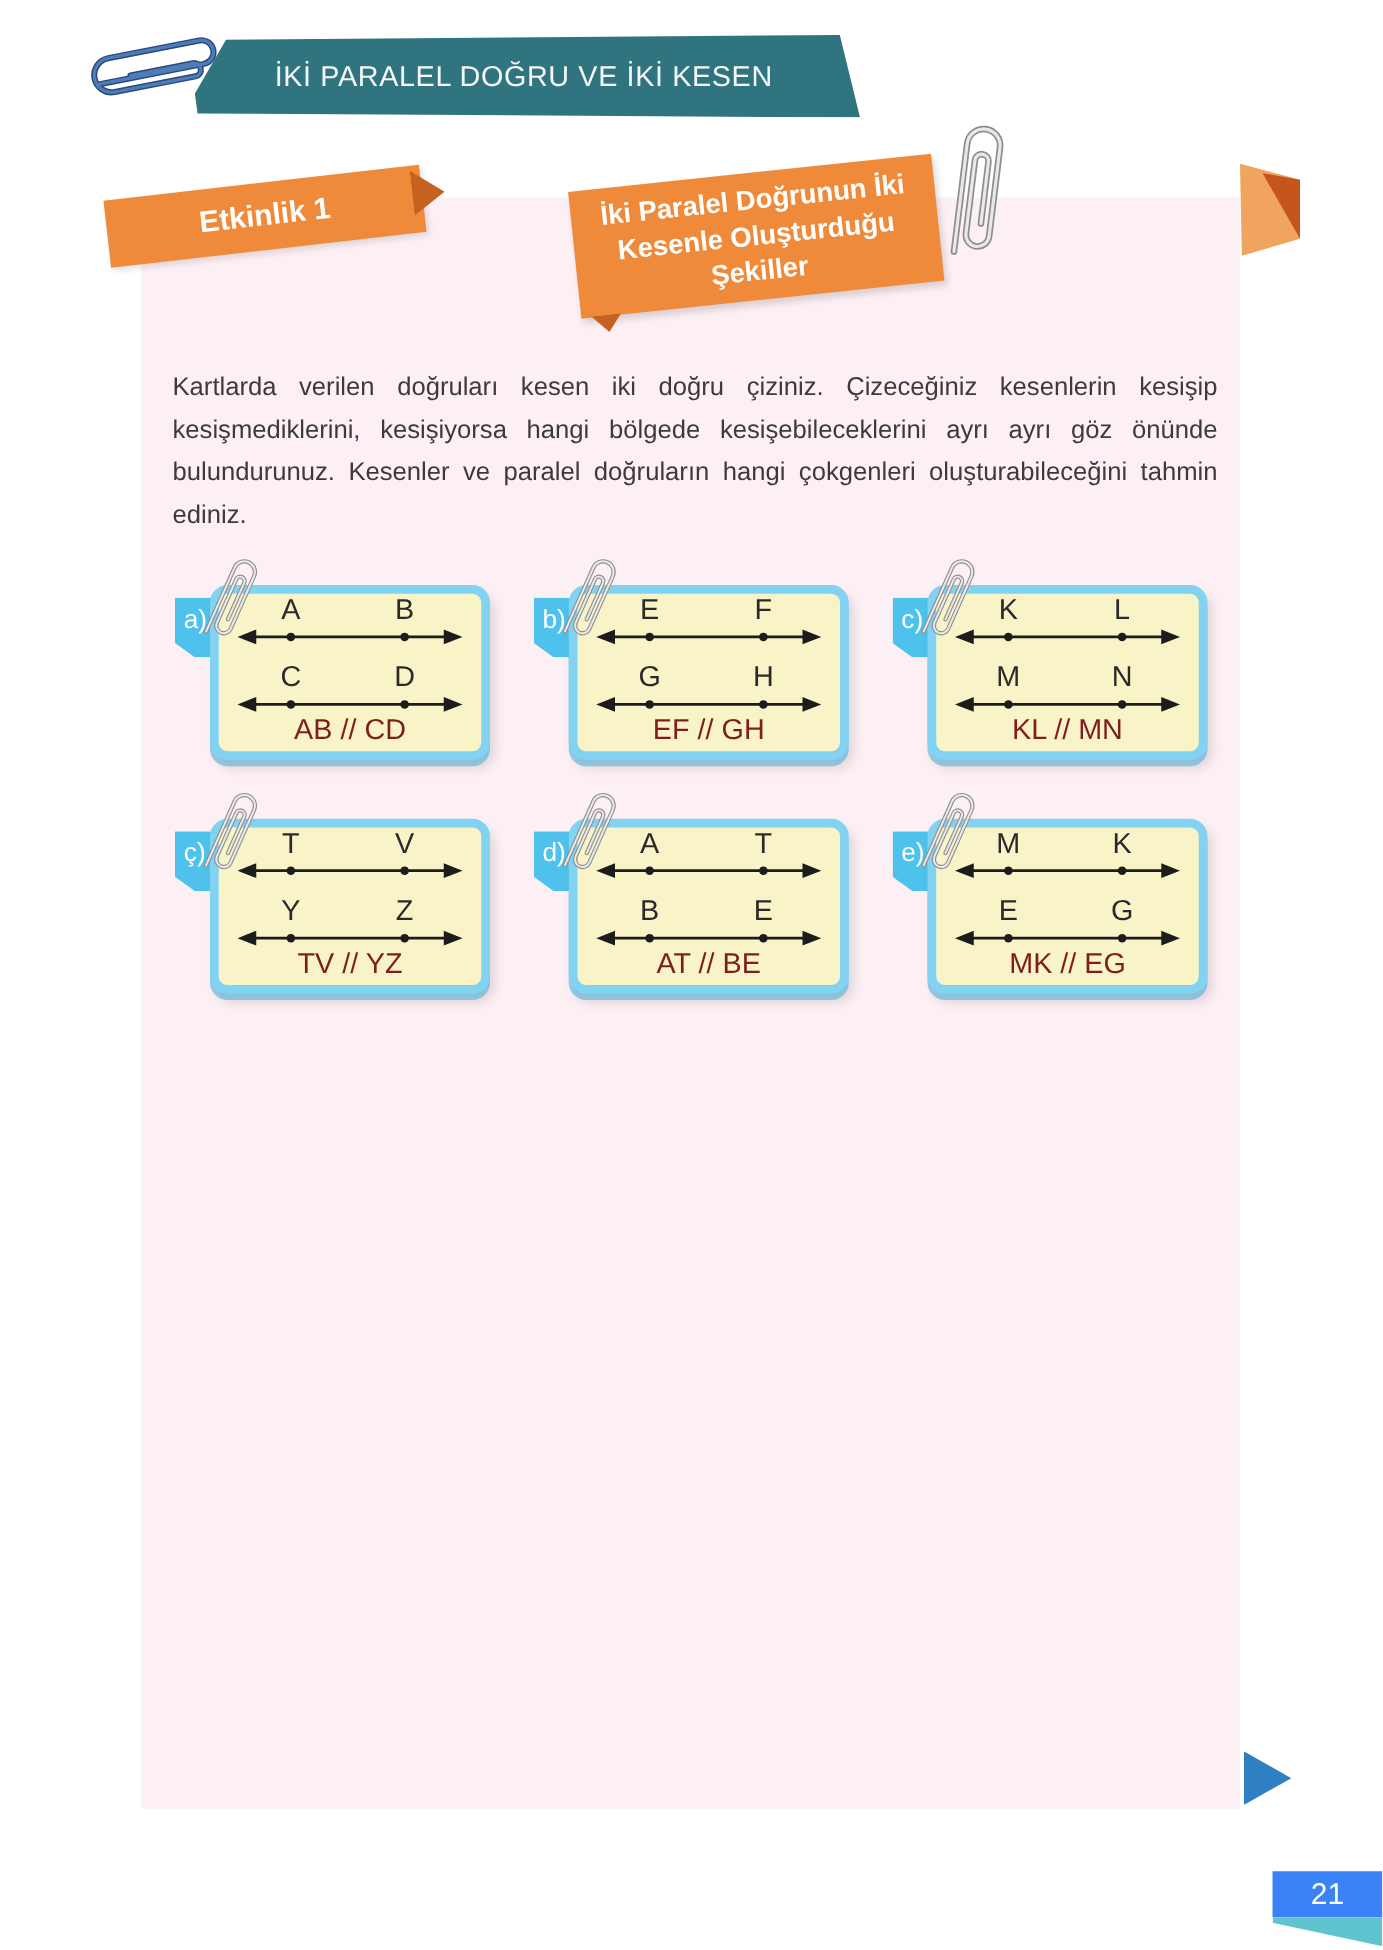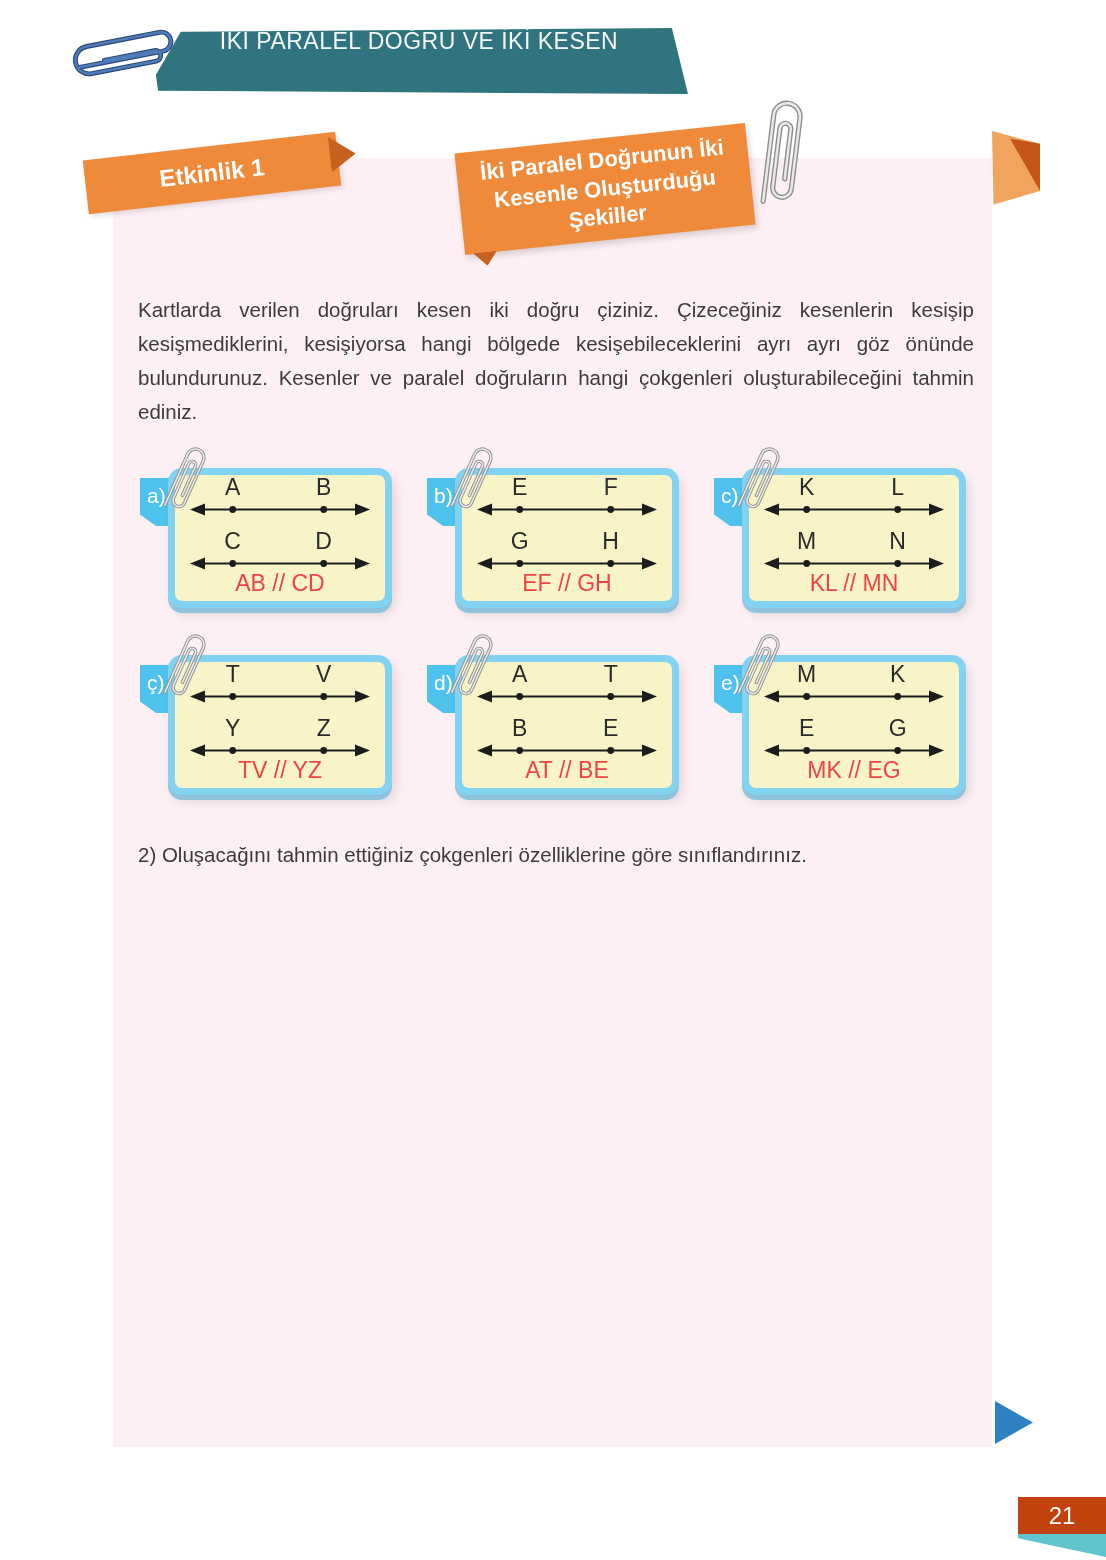--- a/index.html
+++ b/index.html
@@ -12,21 +12,21 @@
   
   .content-panel {
     position:absolute; left:113px; top:158px; width:879px; height:1289px;
     background:#fdf0f5;
   }
   
   .header-banner {
     position:absolute; left:150px; top:28px; width:538px; height:66px;
     background:#30747f;
     clip-path:polygon(0 6%, 97% 0, 100% 100%, 1.5% 95%);
-    display:flex; justify-content:center;
+    display:flex; align-items:center; justify-content:center;
     color:#f5f8f8; font-size:23px; letter-spacing:0.5px;
   }
   .banner-slash {
     position:absolute; left:128px; top:4px; width:36px; height:104px;
     background:#ffffff; transform:rotate(30deg);
   }
   
   .clip { position:absolute; fill:none; }
   .clip path { stroke-linecap:round; stroke-linejoin:round; fill:none; }
   .clip .under { stroke-width:3.4; }
@@ -111,30 +111,30 @@
     color:#2a2a2a; font-size:23px; line-height:24px;
   }
   .pt-label.first  { left:24%; }
   .pt-label.second { left:74%; }
   .numline { position:absolute; left:0; top:25px; width:100%; height:19px; }
   .numline line    { stroke:#1c1c1c; stroke-width:2.2; }
   .numline polygon { fill:#1c1c1c; }
   .numline circle  { fill:#1c1c1c; }
   .card-caption {
     position:absolute; left:0; right:0; bottom:11px; z-index:3;
-    text-align:center; color:#ef4444; font-size:23px;
+    text-align:center; color:#7f1d1d; font-size:23px;
   }
   
   .next-triangle {
     position:absolute; left:995px; top:1401px; width:38px; height:43px;
     background:#2f80c2; clip-path:polygon(0 0, 100% 50%, 0 100%);
   }
   .page-number-box {
     position:absolute; left:1018px; top:1497px; width:88px; height:37px;
-    background:#c2410c; color:#ffffff; font-size:24px;
+    background:#3b82f6; color:#ffffff; font-size:24px;
     display:flex; align-items:center; justify-content:center;
   }
   .page-number-ribbon {
     position:absolute; left:1018px; top:1534px; width:88px; height:23px;
     background:#5fc4ce; clip-path:polygon(0 0, 100% 0, 100% 100%, 0 18%);
   }
 </style>
 </head>
 <body>
 
@@ -164,21 +164,20 @@
   <svg class="clip clip-gray clip-banner" viewBox="0 0 36 90">
     <path class="under" d="M 10 74 L 10 18 A 8.5 8.5 0 0 1 27 18 L 27 64 A 6 6 0 0 1 15 64 L 15 26 A 3.5 3.5 0 0 1 22 26 L 22 58"></path>
     <path class="over" d="M 10 74 L 10 18 A 8.5 8.5 0 0 1 27 18 L 27 64 A 6 6 0 0 1 15 64 L 15 26 A 3.5 3.5 0 0 1 22 26 L 22 58"></path>
   </svg>
   <div class="corner-flag">
     <div class="light"></div>
     <div class="dark"></div>
   </div>
 
   <p class="para p1d justify">Kartlarda verilen doğruları kesen iki doğru çiziniz. Çizeceğiniz kesenlerin kesişip kesişmediklerini, kesişiyorsa hangi bölgede kesişebileceklerini ayrı ayrı göz önünde bulundurunuz. Kesenler ve paralel doğruların hangi çokgenleri oluşturabileceğini tahmin ediniz.</p>
-  <p class="para p2">2) Oluşacağını tahmin ettiğiniz çokgenleri özelliklerine göre sınıflandırınız.</p>
 
   <div class="card pos-a">
     <div class="card-tab">
         <span>a)</span>
       </div>
     <div class="card-frame"></div>
     <svg class="clip clip-gray" viewBox="0 0 36 90">
       <path class="under" d="M 10 74 L 10 18 A 8.5 8.5 0 0 1 27 18 L 27 64 A 6 6 0 0 1 15 64 L 15 26 A 3.5 3.5 0 0 1 22 26 L 22 58"></path>
       <path class="over" d="M 10 74 L 10 18 A 8.5 8.5 0 0 1 27 18 L 27 64 A 6 6 0 0 1 15 64 L 15 26 A 3.5 3.5 0 0 1 22 26 L 22 58"></path>
     </svg>

